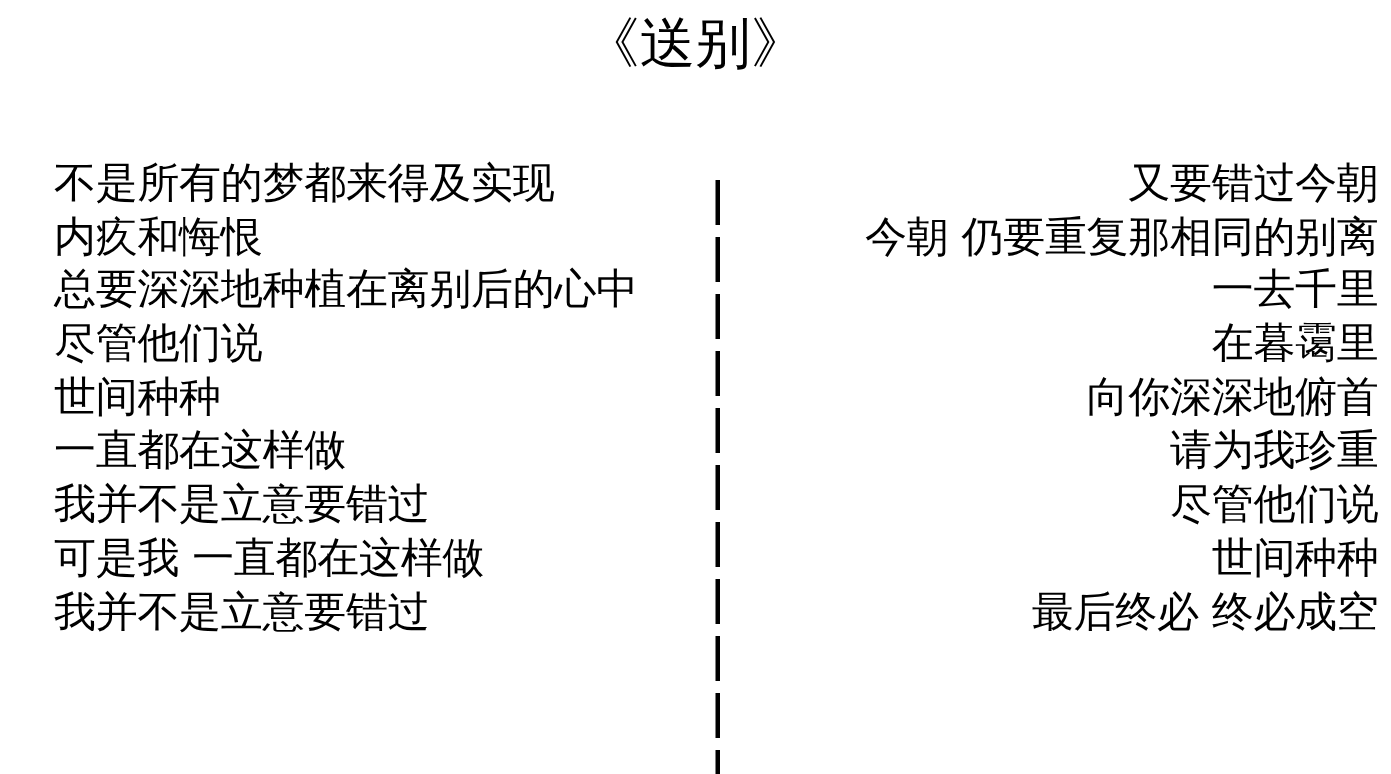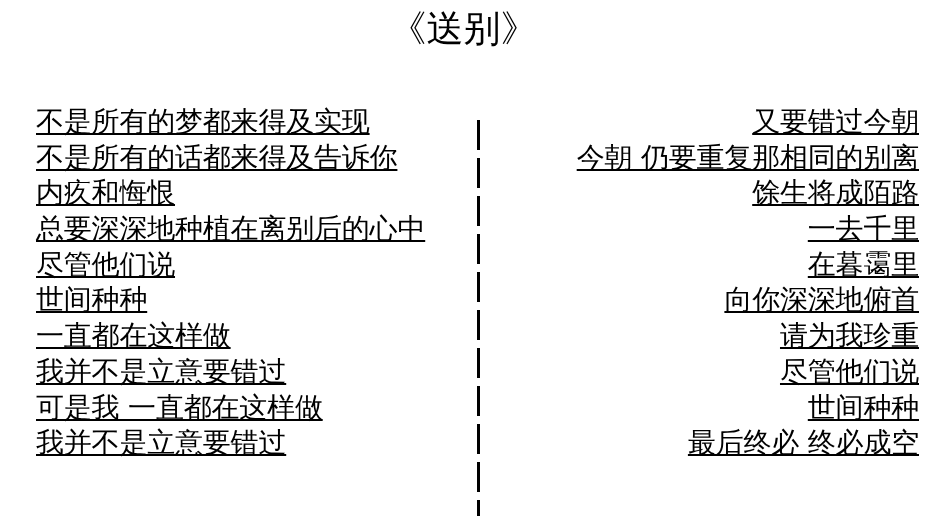--- a/index.html
+++ b/index.html
@@ -45,21 +45,20 @@
     position: absolute;
     left: 0;
     top: 104px;
     width: 927px;
     height: 412px;
   }
 
   .poem-column {
     position: absolute;
     top: 0;
-    text-decoration: underline;
   }
 
   #poem-column-left {
     left: 36px;
     width: 432px;
   }
 
   #poem-column-right {
     left: 507px;
     width: 412px;
@@ -104,35 +103,33 @@
 <body>
 
 <div id="poem-page">
 
   <div id="poem-title">《送别》</div>
 
   <div id="poem-body">
 
     <div id="poem-column-left" class="poem-column">
       <span class="poem-line">不是所有的梦都来得及实现</span>
-      <span class="poem-line">不是所有的话都来得及告诉你</span>
       <span class="poem-line">内疚和悔恨</span>
       <span class="poem-line">总要深深地种植在离别后的心中</span>
       <span class="poem-line">尽管他们说</span>
       <span class="poem-line">世间种种</span>
       <span class="poem-line">一直都在这样做</span>
       <span class="poem-line">我并不是立意要错过</span>
       <span class="poem-line">可是我 一直都在这样做</span>
       <span class="poem-line">我并不是立意要错过</span>
     </div>
 
     <div id="poem-column-right" class="poem-column">
       <span class="poem-line">又要错过今朝</span>
       <span class="poem-line">今朝 仍要重复那相同的别离</span>
-      <span class="poem-line">馀生将成陌路</span>
       <span class="poem-line">一去千里</span>
       <span class="poem-line">在暮霭里</span>
       <span class="poem-line">向你深深地俯首</span>
       <span class="poem-line">请为我珍重</span>
       <span class="poem-line">尽管他们说</span>
       <span class="poem-line">世间种种</span>
       <span class="poem-line">最后终必 终必成空</span>
     </div>
 
   </div>

